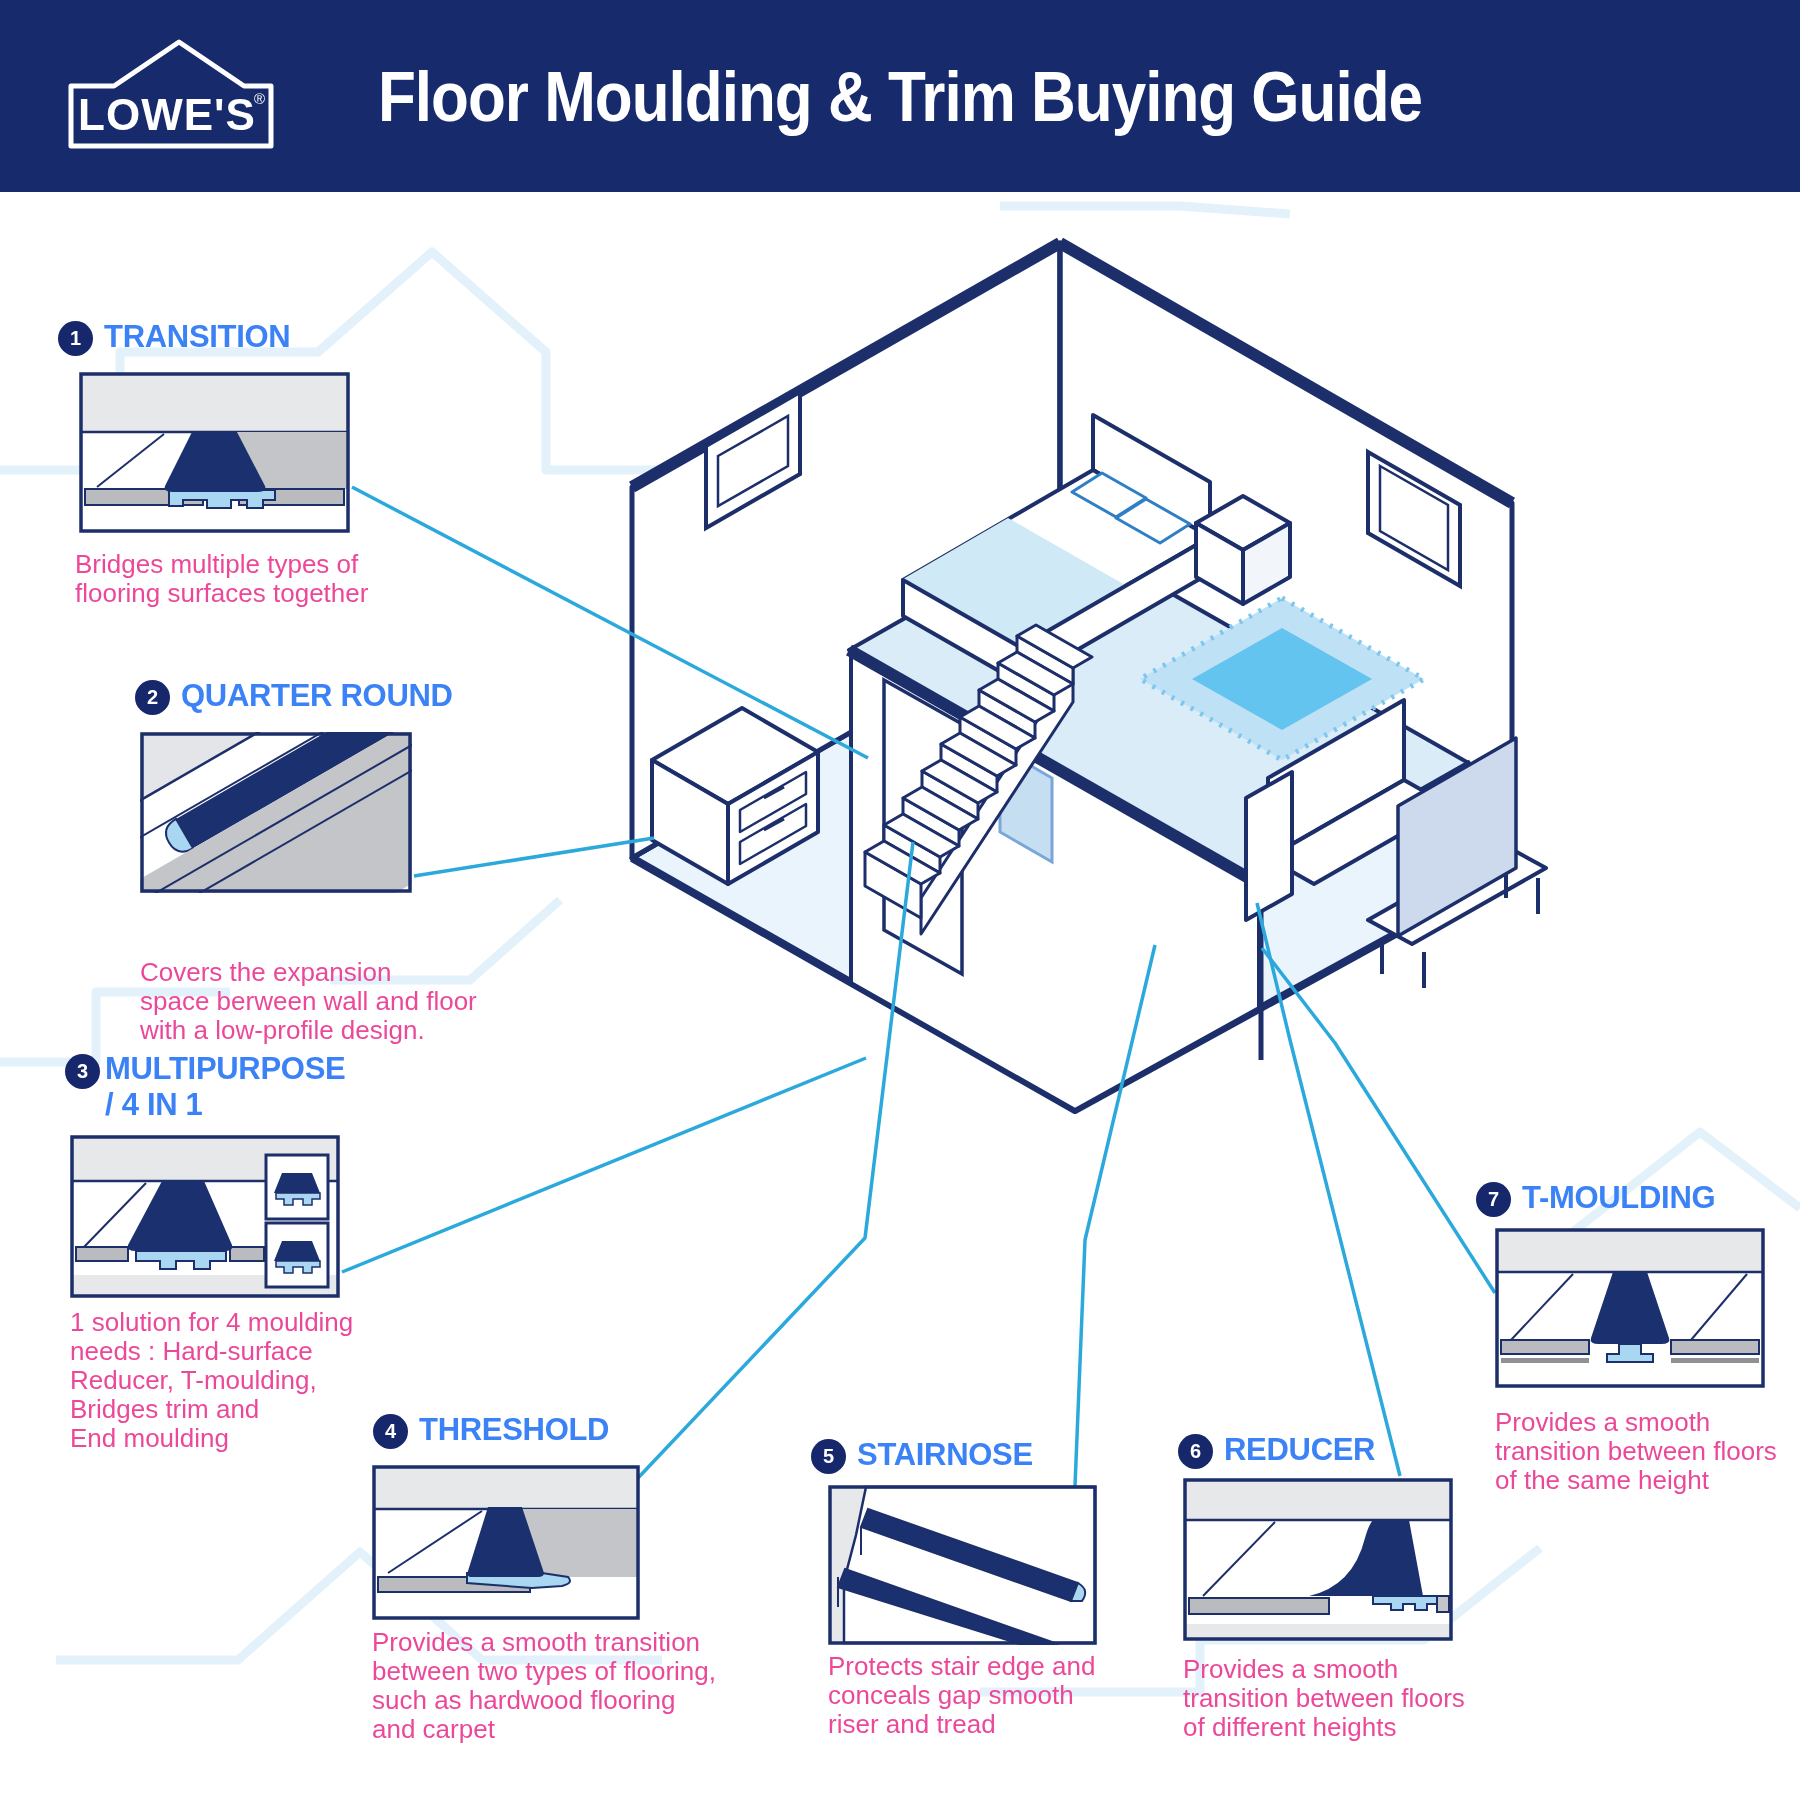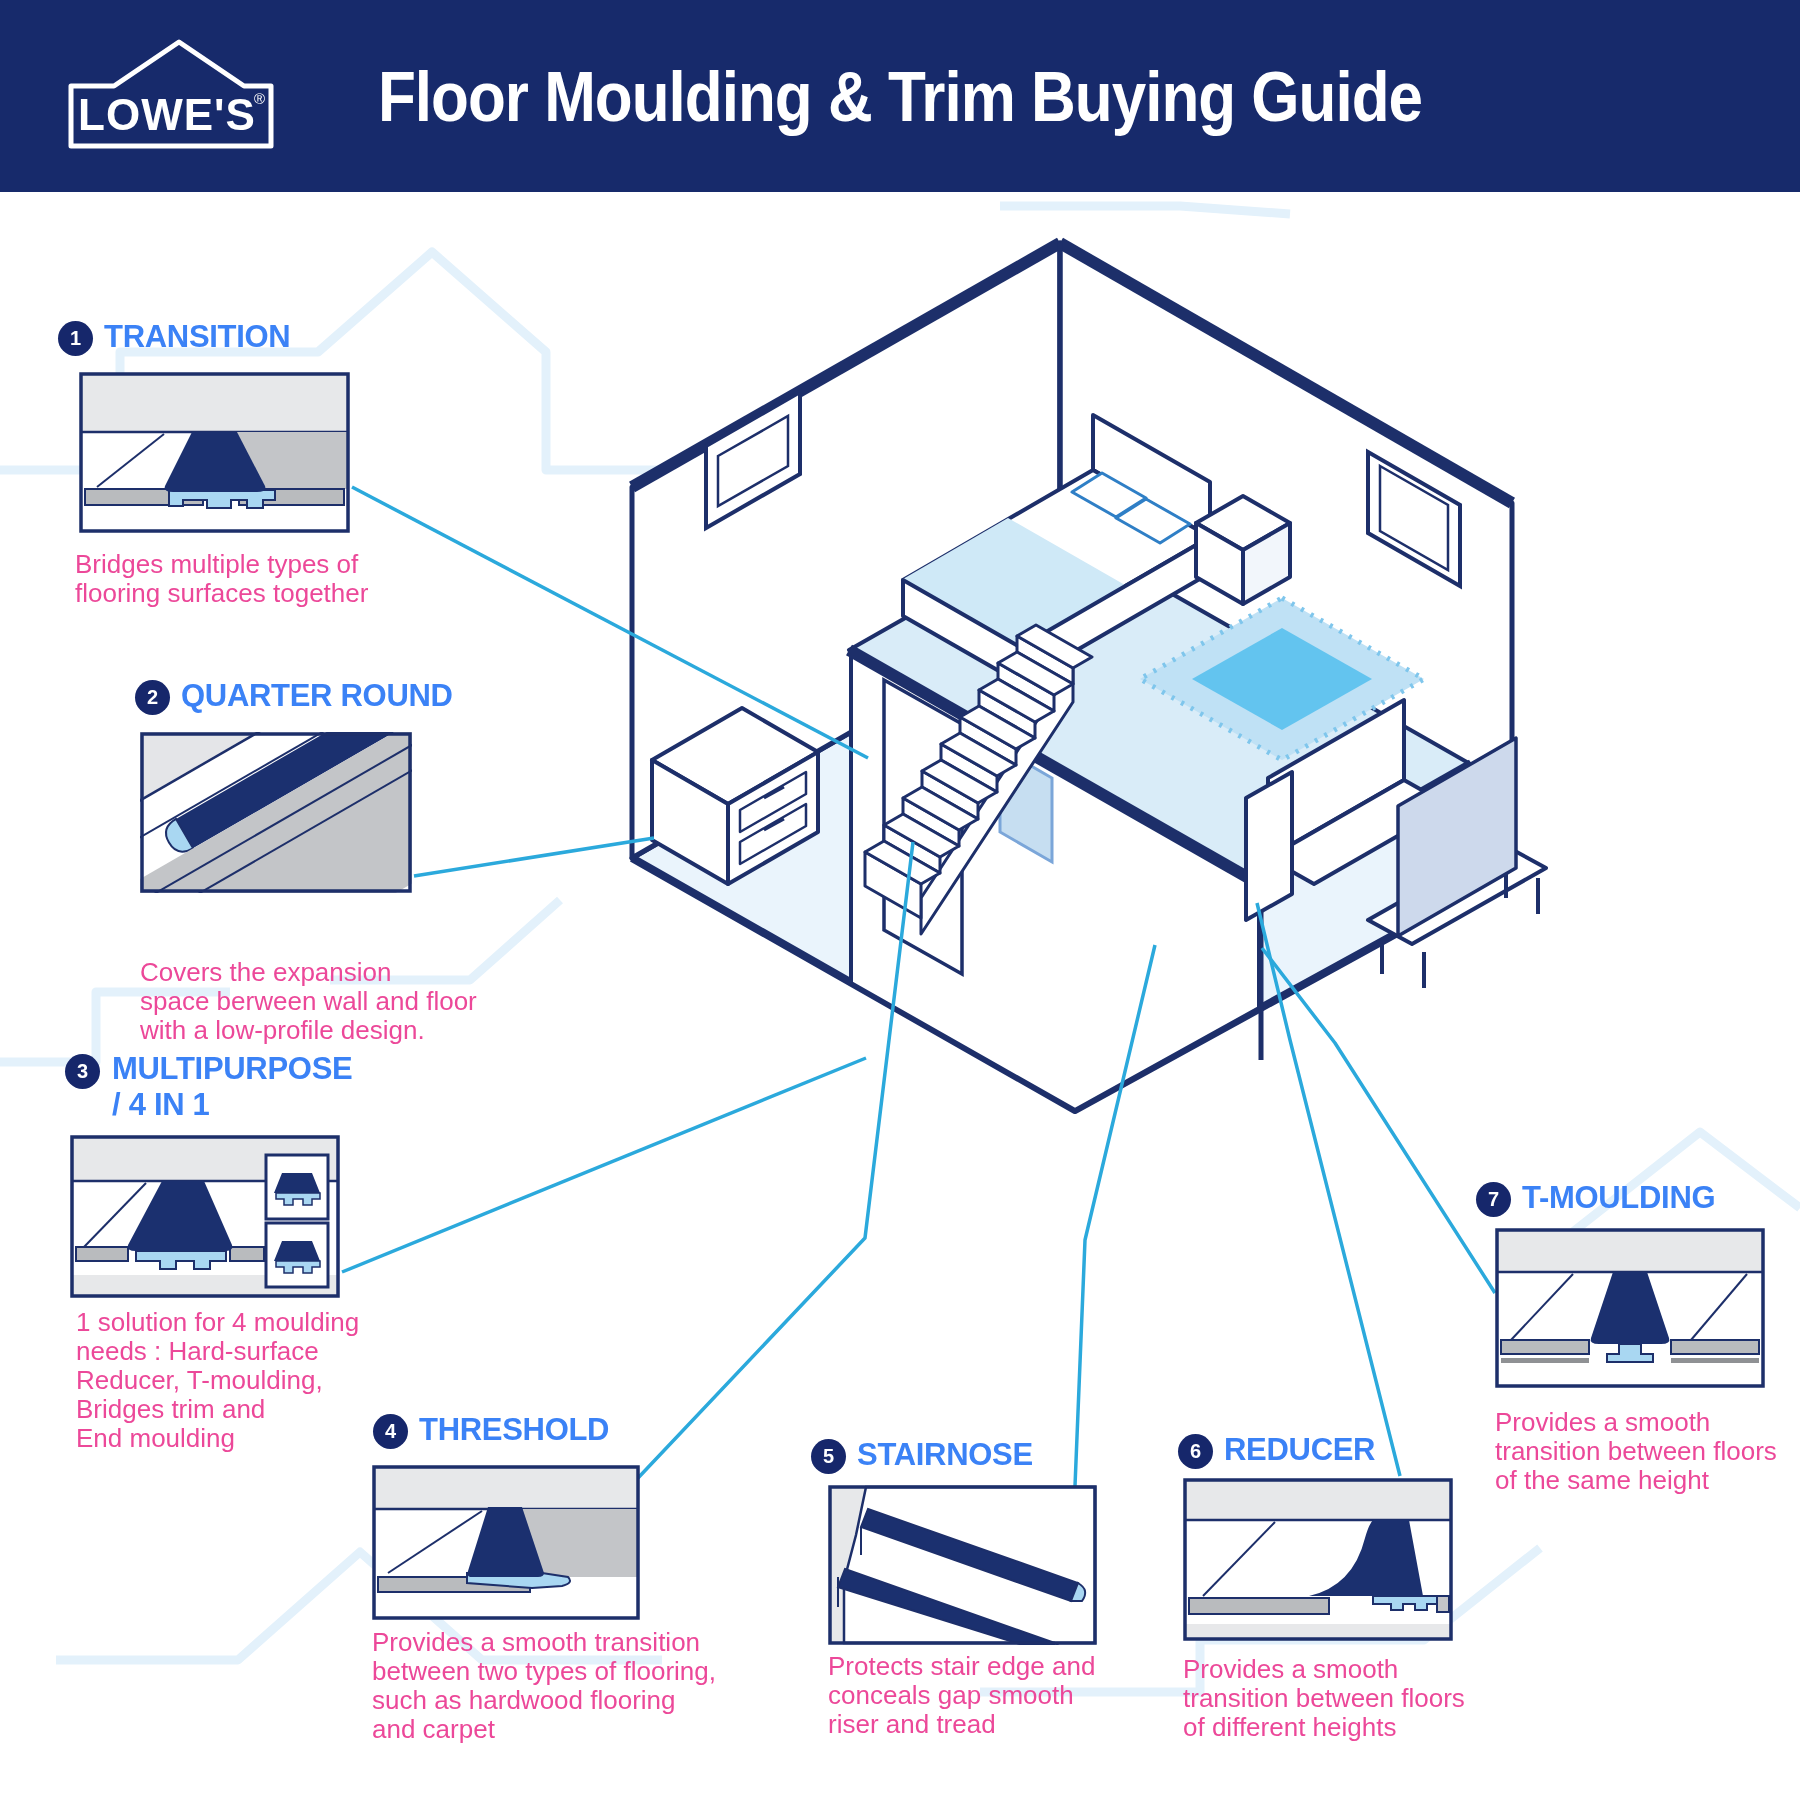--- a/index.html
+++ b/index.html
@@ -200,42 +200,42 @@
     </svg>
     <p class="caption" style="left:5px;top:233px;width:360px;margin-top:48px;">
       <span>Covers the expansion</span>
         <span>space berween wall and floor</span>
         <span>with a low-profile design.</span>
     </p>
   </section>
 
   <section class="callout" style="left:65px;top:1051px;">
     <span class="badge">3</span>
-    <h2 style="left:40px;line-height:36px;margin-left:7px;">
+    <h2 style="left:40px;line-height:36px;">
       <span>MULTIPURPOSE</span><span class="t2">/ 4 IN 1</span>
     </h2>
     <svg class="thumb" style="left:5px;top:84px;" width="270" height="163" viewBox="0 0 270 163">
       <rect x="2" y="2" width="266" height="159" fill="#ffffff"></rect>
       <rect x="2" y="2" width="266" height="44" fill="#e7e8ea"></rect>
       <line x1="2" y1="46" x2="268" y2="46" stroke="#1d2f6a" stroke-width="2.5"></line>
       <line x1="14" y1="112" x2="76" y2="48" stroke="#1d2f6a" stroke-width="2"></line>
       <rect x="6" y="112" width="52" height="14" fill="#b9bbbe" stroke="#1d2f6a" stroke-width="2"></rect>
       <rect x="160" y="112" width="34" height="14" fill="#b9bbbe" stroke="#1d2f6a" stroke-width="2"></rect>
       <rect x="2" y="140" width="266" height="21" fill="#e7e8ea"></rect>
       <path d="M 66,116 L 156,116 L 156,126 L 140,126 L 140,134 L 124,134 L 124,126 L 106,126 L 106,134 L 90,134 L 90,126 L 66,126 Z" fill="#a9d7f2" stroke="#1d2f6a" stroke-width="2"></path>
       <path d="M 92,46 L 134,46 L 162,110 Q 164,116 154,116 L 66,116 Q 56,116 58,110 Z" fill="#1b306f"></path>
       <rect x="196" y="20" width="62" height="64" fill="#ffffff" stroke="#1d2f6a" stroke-width="3"></rect>
       <path d="M 212,38 L 242,38 L 250,58 L 204,58 Z" fill="#1b306f"></path>
       <path d="M 206,58 h 44 v 6 h -8 v 6 h -9 v -6 h -10 v 6 h -9 v -6 h -8 z" fill="#a9d7f2" stroke="#1d2f6a" stroke-width="1.5"></path>
       <rect x="196" y="88" width="62" height="64" fill="#ffffff" stroke="#1d2f6a" stroke-width="3"></rect>
       <path d="M 212,106 L 242,106 L 250,126 L 204,126 Z" fill="#1b306f"></path>
       <path d="M 206,126 h 44 v 6 h -8 v 6 h -9 v -6 h -10 v 6 h -9 v -6 h -8 z" fill="#a9d7f2" stroke="#1d2f6a" stroke-width="1.5"></path>
       <rect x="2" y="2" width="266" height="159" fill="none" stroke="#1d2f6a" stroke-width="3.5"></rect>
     </svg>
-    <p class="caption" style="left:11px;top:257px;width:320px;">
+    <p class="caption" style="left:5px;top:257px;width:320px;">
       <span>1 solution for 4 moulding</span>
         <span>needs : Hard-surface</span>
         <span>Reducer, T-moulding,</span>
         <span>Bridges trim and</span>
         <span>End moulding</span>
     </p>
   </section>
 
   <section class="callout" style="left:373px;top:1411px;">
     <span class="badge">4</span>

